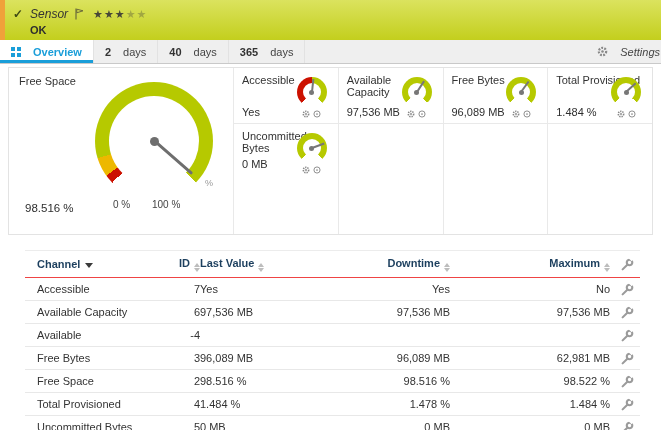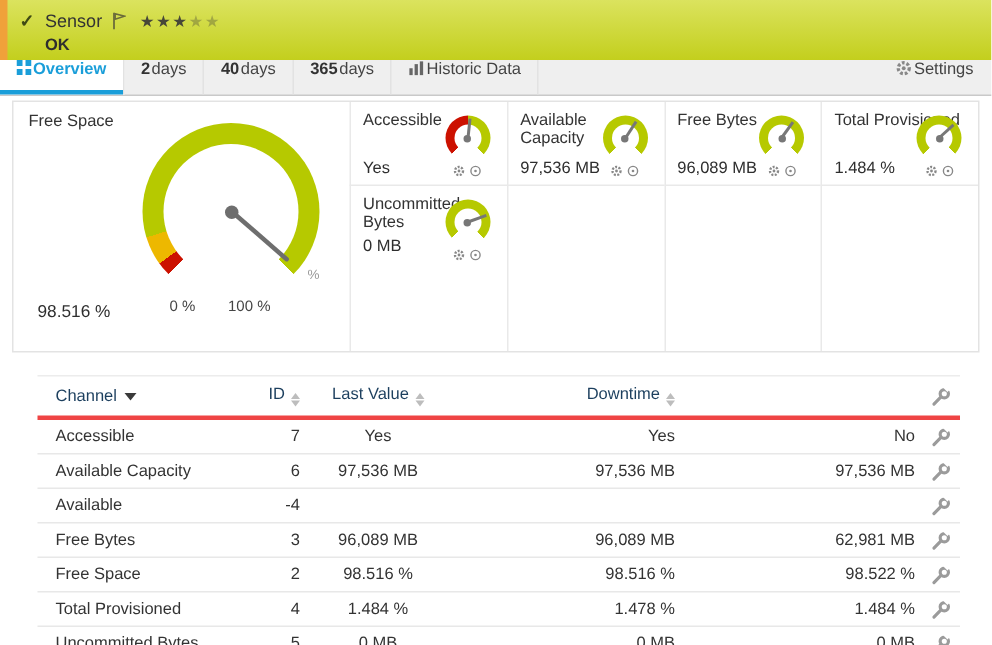--- a/index.html
+++ b/index.html
@@ -5,33 +5,33 @@
   html,body { margin:0; padding:0; background:#fff; }
   body { width:661px; height:430px; overflow:hidden;
          font-family:"Liberation Sans", sans-serif; font-size:11px; color:#333; }
   .app { position:relative; width:661px; height:430px; background:#fff; }
 
   
   .header { position:relative; height:40px; background:linear-gradient(#dbe35e,#c3cf1d); }
   .orange-strip { position:absolute; left:0; top:0; width:5px; height:40px; background:#f0a13a; }
   .header-row1 { display:flex; align-items:center; padding:7px 10px 0 13px; gap:7px; }
   .check { color:#3f4a14; font-size:12px; font-weight:bold; }
-  .sensor-label { font-size:12px; color:#333; }
+  .sensor-label { font-style:italic; font-size:12px; color:#333; }
   .title { font-size:13px; font-weight:bold; color:#1e1e1e; }
   .stars { margin-left:2px; font-size:11px; color:#474738; letter-spacing:1px; }
   .stars .empty { opacity:.35; }
   .status { padding:3px 0 0 30px; font-size:11px; font-weight:bold; color:#2e2e2e; }
 
   
   .tabs { height:23px; background:#efefef; border-bottom:1px solid #c9c9c9; display:flex; align-items:stretch; }
-  .tab { display:flex; gap:1px; padding:0 11px; color:#444; cursor:pointer;
+  .tab { display:flex; align-items:center; gap:12px; padding:0 11px; color:#444; cursor:pointer;
          border-right:1px solid #e2e2e2; white-space:nowrap; }
   .tab.active { background:#fff; color:#1a9ed9; font-weight:bold; box-shadow:inset 0 -3px 0 #1a9ed9; }
   .tab .num { font-weight:bold; color:#333; }
-  .tab.settings { margin-left:auto; border-right:none; padding-right:12px; }
+  .tab.settings { margin-left:auto; border-right:none; padding-right:1px;font-style:italic; }
   .ticon { flex:0 0 auto; }
 
   
   .gauge-panel { position:relative; margin:3px 8px 0 8px; height:166px; border:1px solid #e3e3e3;
                  display:grid; grid-template-columns:224px 1fr 1fr 1fr 1fr; grid-template-rows:56px 1fr; background:#fff; }
   .big-cell { grid-row:1/3; position:relative; }
   .big-label { position:absolute; left:10px; top:7px; color:#333; }
   .big-value { position:absolute; left:16px; top:134px; font-size:11.5px; color:#2e2e2e; }
   .scale0 { position:absolute; left:104px; top:131px; font-size:10px; color:#444; }
   .scale100 { position:absolute; left:143px; top:131px; font-size:10px; color:#444; }
@@ -62,25 +62,25 @@
   .spivot { position:absolute; left:calc(50% - 2.5px); top:calc(50% - 2.5px); width:5px; height:5px;
             border-radius:50%; background:#777; }
   .n0{transform:rotate(6deg);} .n1{transform:rotate(33deg);} .n2{transform:rotate(36deg);}
   .n3{transform:rotate(48deg);} .n4{transform:rotate(70deg);}
   .mini-icons { display:flex; gap:3px; margin-top:3px; }
   .mini-icons svg { cursor:pointer; }
 
   
   .table { margin:15px 21px 0 25px; }
   .thead { display:flex; align-items:center; height:26px; border-top:1px solid #ececec;
-           border-bottom:3px solid #ef4444; font-weight:normal; color:#1c3f5e; }
+           border-bottom:1px solid #ef4444; font-weight:bold; color:#1c3f5e; }
   .trow { display:flex; align-items:center; height:22px; border-bottom:1px solid #e8e8e8; }
   .c-channel { width:118px; padding-left:12px; text-align:left; }
   .c-id { width:45px; text-align:right; }
-  .c-last { width:104px; text-align:center; }
+  .c-last { width:104px; text-align:left; }
   .c-min { width:146px; text-align:right; }
   .c-max { width:160px; text-align:right; }
   .c-action { flex:1; text-align:right; padding-right:6px; line-height:0; }
   .thead .c-channel { cursor:pointer; }
   .sort-desc { display:inline-block; width:0; height:0; border-left:4px solid transparent;
                border-right:4px solid transparent; border-top:5px solid #3a3a3a; margin-left:5px; }
   .sort-pair { display:inline-flex; flex-direction:column; gap:1px; margin-left:4px; }
   .sort-pair i { display:block; width:0; height:0; border-left:3px solid transparent; border-right:3px solid transparent; }
   .sort-pair .up { border-bottom:4px solid #bdbdbd; }
   .sort-pair .down { border-top:4px solid #bdbdbd; }
@@ -139,28 +139,20 @@
       <span>days</span>
     </div>
     <div class="tab">
       <span class="num">40</span>
       <span>days</span>
     </div>
     <div class="tab">
       <span class="num">365</span>
       <span>days</span>
     </div>
-    <div class="tab">
-      <svg class="ticon" width="11" height="11" viewBox="0 0 12 12" fill="#666">
-        <rect x="1" y="6" width="2.4" height="5"></rect>
-          <rect x="4.8" y="3" width="2.4" height="8"></rect>
-          <rect x="8.6" y="1" width="2.4" height="10"></rect>
-      </svg>
-      <span>Historic Data</span>
-    </div>
     <div class="tab settings">
       <svg class="ticon" width="11" height="11">
           <use href="#sym-gear"></use>
         </svg>
       <span>Settings</span>
     </div>
   </div>
 
   <div class="gauge-panel">
 
@@ -295,20 +287,24 @@
             <i class="down"></i>
           </span></div>
       <div class="c-last"><span>Last Value</span><span class="sort-pair">
             <i class="up"></i>
             <i class="down"></i>
           </span></div>
       <div class="c-min"><span>Downtime</span><span class="sort-pair">
             <i class="up"></i>
             <i class="down"></i>
           </span></div>
+      <div class="c-max"><span>Maximum</span><span class="sort-pair">
+            <i class="up"></i>
+            <i class="down"></i>
+          </span></div>
       <div class="c-action"><svg class="wrench" width="13" height="13">
             <use href="#sym-wrench"></use>
           </svg></div>
     </div>
 
     <div class="trow">
       <div class="c-channel">Accessible</div>
       <div class="c-id">7</div>
       <div class="c-last">Yes</div>
       <div class="c-min">Yes</div>

